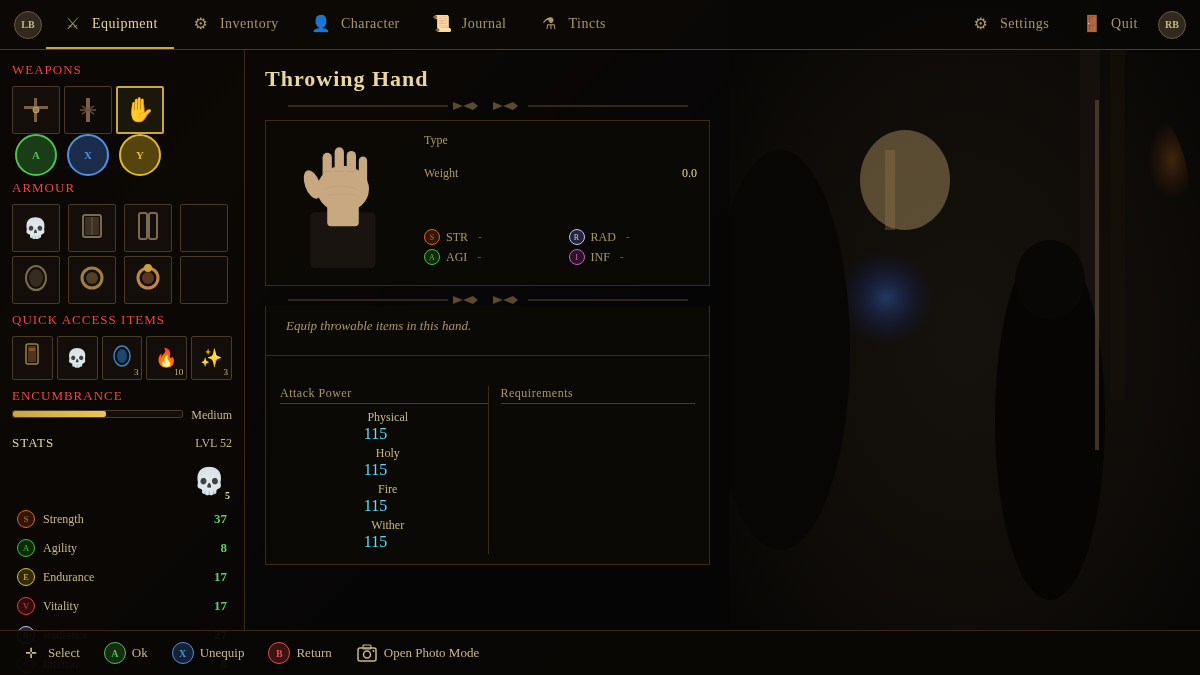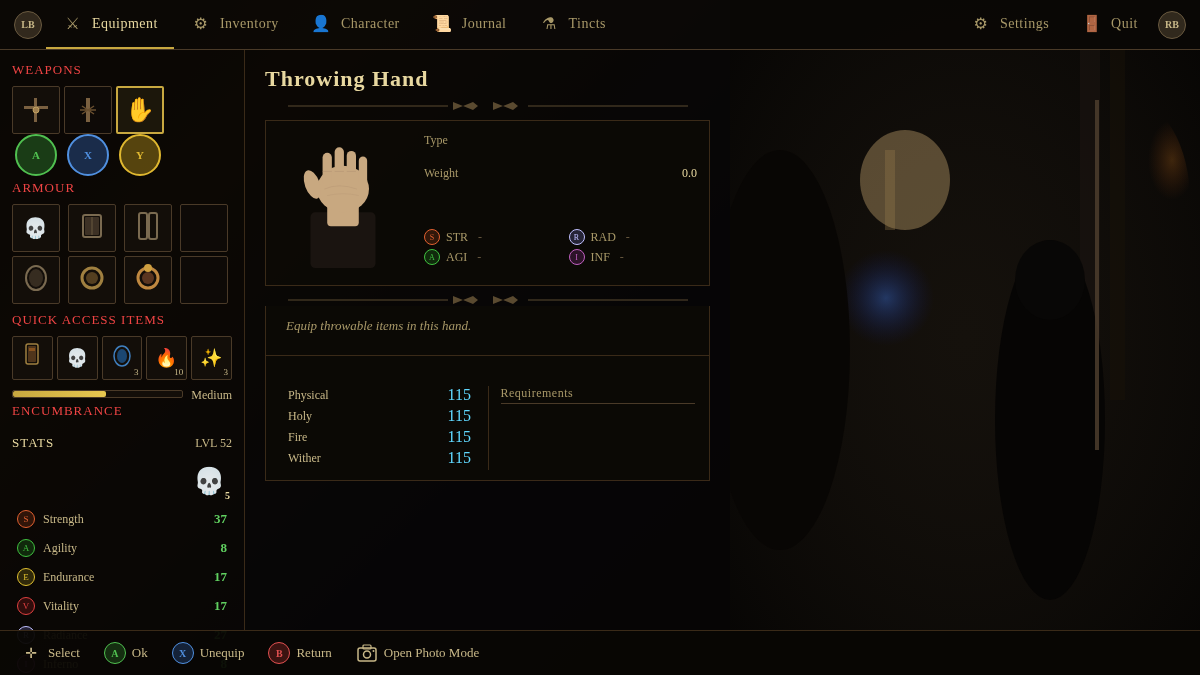--- a/index.html
+++ b/index.html
@@ -439,20 +439,21 @@
       color: #a89868;
       font-size: 12px;
       letter-spacing: 0.5px;
     }
 
     .ap-row {
       display: flex;
       justify-content: space-between;
       align-items: center;
       margin-bottom: 3px;
+      flex-direction: column;
     }
 
     .ap-row-label {
       color: #c8b888;
       font-size: 12px;
       padding-left: 8px;
     }
 
     .ap-row-value {
       color: #60d8ff;
@@ -751,27 +752,27 @@
       <span class="item-badge" style="color:#c8b888;font-size:9px;">10</span>
     </div>
     <div class="qa-slot">
       <div style="font-size:18px;color:#e0c040;">✨</div>
       <span class="item-badge" style="color:#c8b888;font-size:9px;">3</span>
     </div>
   </div>
 
   <div class="encumbrance-bar-container">
     <div style="display:flex;align-items:center;gap:8px;">
+      <div class="section-title" style="margin-bottom:4px;">Encumbrance</div>
+    </div>
+    <div style="display:flex;align-items:center;gap:8px;">
       <div class="encumbrance-bar" style="flex:1;">
         <div class="encumbrance-fill" style="width:55%;"></div>
       </div>
       <span class="encumbrance-label">Medium</span>
-    </div>
-    <div style="display:flex;align-items:center;gap:8px;">
-      <div class="section-title" style="margin-bottom:4px;">Encumbrance</div>
     </div>
   </div>
 
   <div class="stats-section">
     <div class="stats-header">
       <span class="stats-title">Stats</span>
       <span class="stats-level">LVL 52</span>
     </div>
 
     <div style="display:flex;justify-content:flex-end;margin-bottom:4px;">
@@ -908,20 +909,21 @@
   <div class="item-description">
     <span>Equip throwable items in this hand.</span>
   </div>
 
   <div style="height: 20px; background: rgba(12,10,6,0.9); border-left:1px solid #3a2a18; border-right:1px solid #3a2a18;"></div>
 
   <div class="attack-power-section">
     <div class="ap-req-grid">
 
       <div class="ap-left">
+        <div class="ap-col-title ap-title-underline">Attack Power</div>
         <div class="ap-row">
           <span class="ap-row-label">Physical</span>
           <span class="ap-row-value">115</span>
         </div>
         <div class="ap-row">
           <span class="ap-row-label">Holy</span>
           <span class="ap-row-value">115</span>
         </div>
         <div class="ap-row">
           <span class="ap-row-label">Fire</span>

